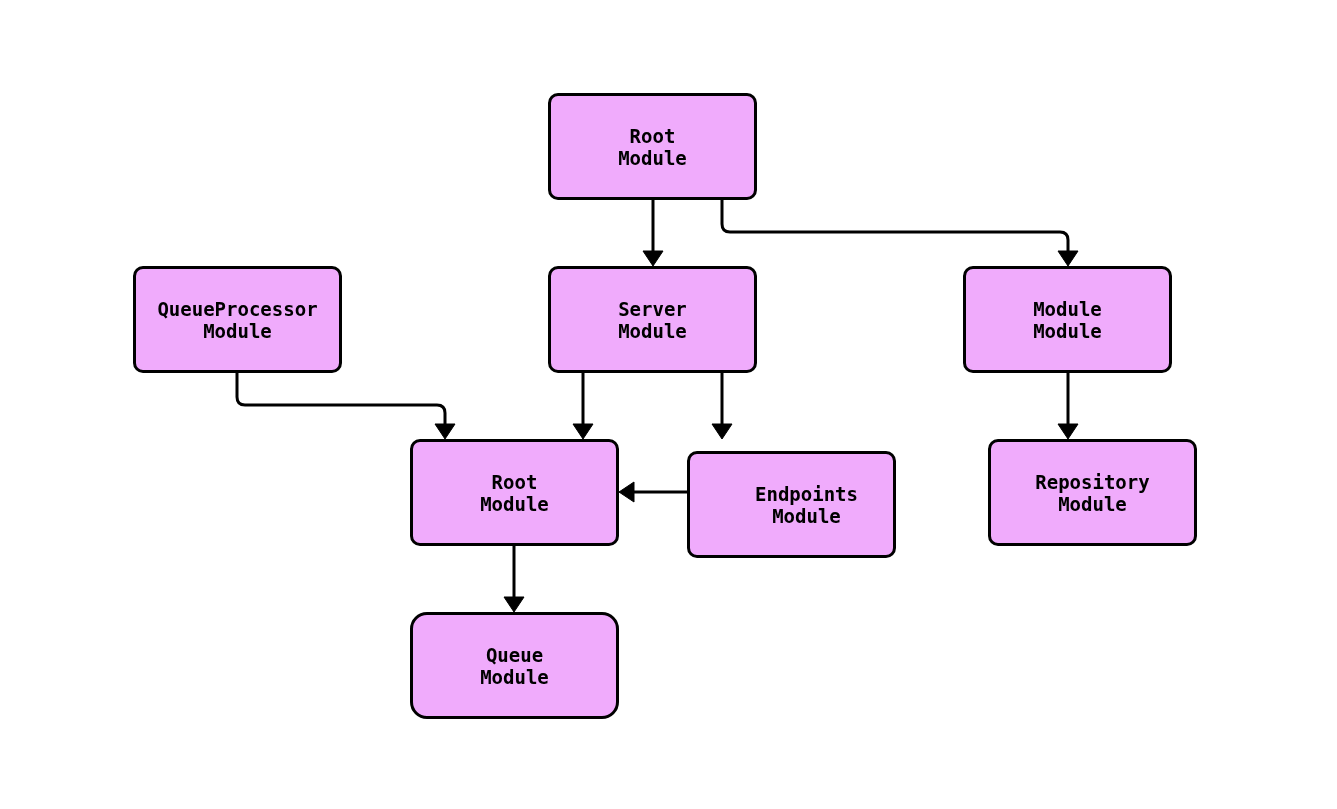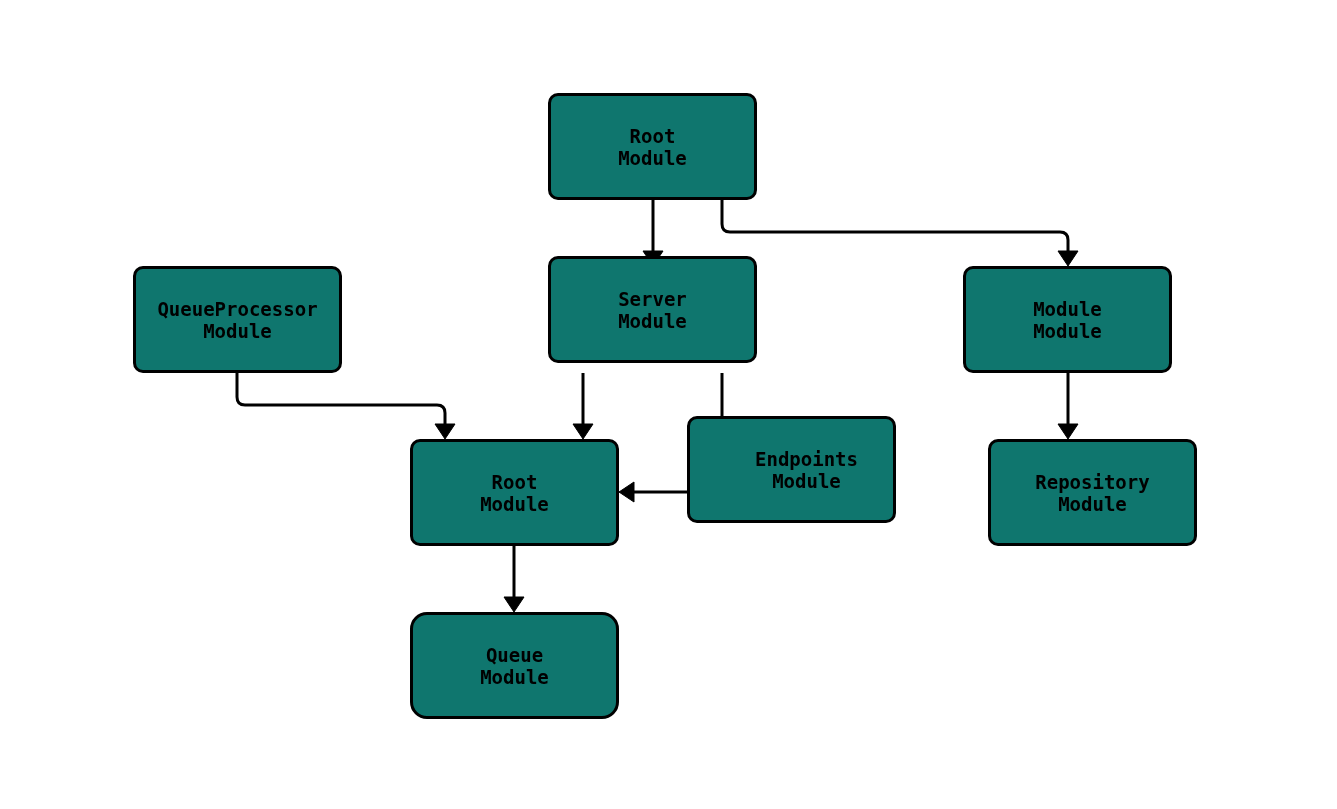--- a/index.html
+++ b/index.html
@@ -27,39 +27,39 @@
   }
   .edges polygon {
     fill: #000000;
     stroke: #000000;
   }
   .node {
     position: absolute;
     width: 209px;
     height: 107px;
     box-sizing: border-box;
-    background: #0f766e;
+    background: #f0abfc;
     border: 3px solid #000000;
     border-radius: 10px;
     display: flex;
     flex-direction: column;
     align-items: center;
     justify-content: center;
     text-align: center;
     font-weight: 700;
     font-size: 19px;
     line-height: 22px;
     color: #000000;
   }
   .node-root          { left: 548px; top: 93px;  }
   .node-queueprocessor{ left: 133px; top: 266px; }
-  .node-server        { left: 548px; top: 256px; }
+  .node-server        { left: 548px; top: 266px; }
   .node-global        { left: 963px; top: 266px; }
   .node-core          { left: 410px; top: 439px; }
-  .node-endpoints     { left: 687px; top: 416px; padding-left: 30px; }
+  .node-endpoints     { left: 687px; top: 451px; padding-left: 30px; }
   .node-repository    { left: 988px; top: 439px; }
   .node-queue         { left: 410px; top: 612px; border-radius: 17px; }
 </style>
 </head>
 <body>
 
 <div class="canvas">
 
   <svg class="edges" width="1337" height="809" viewBox="0 0 1337 809">
     <g>

